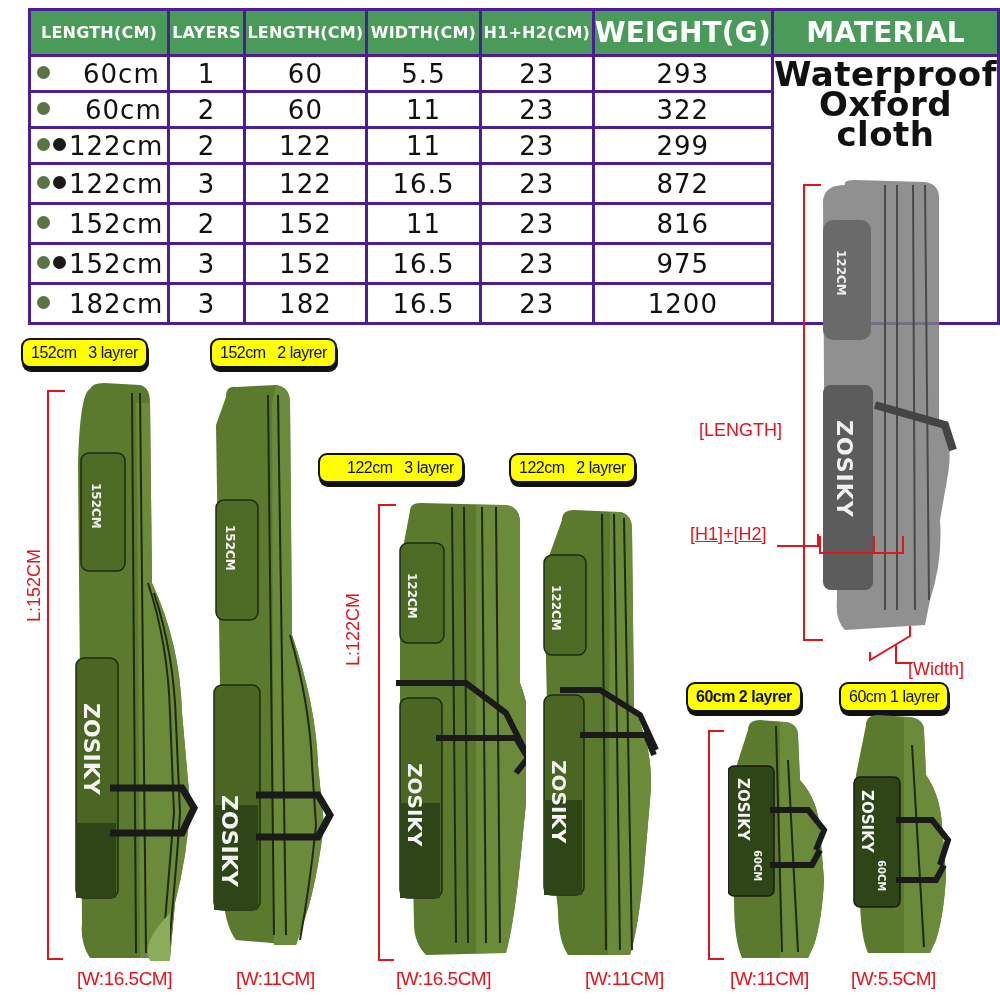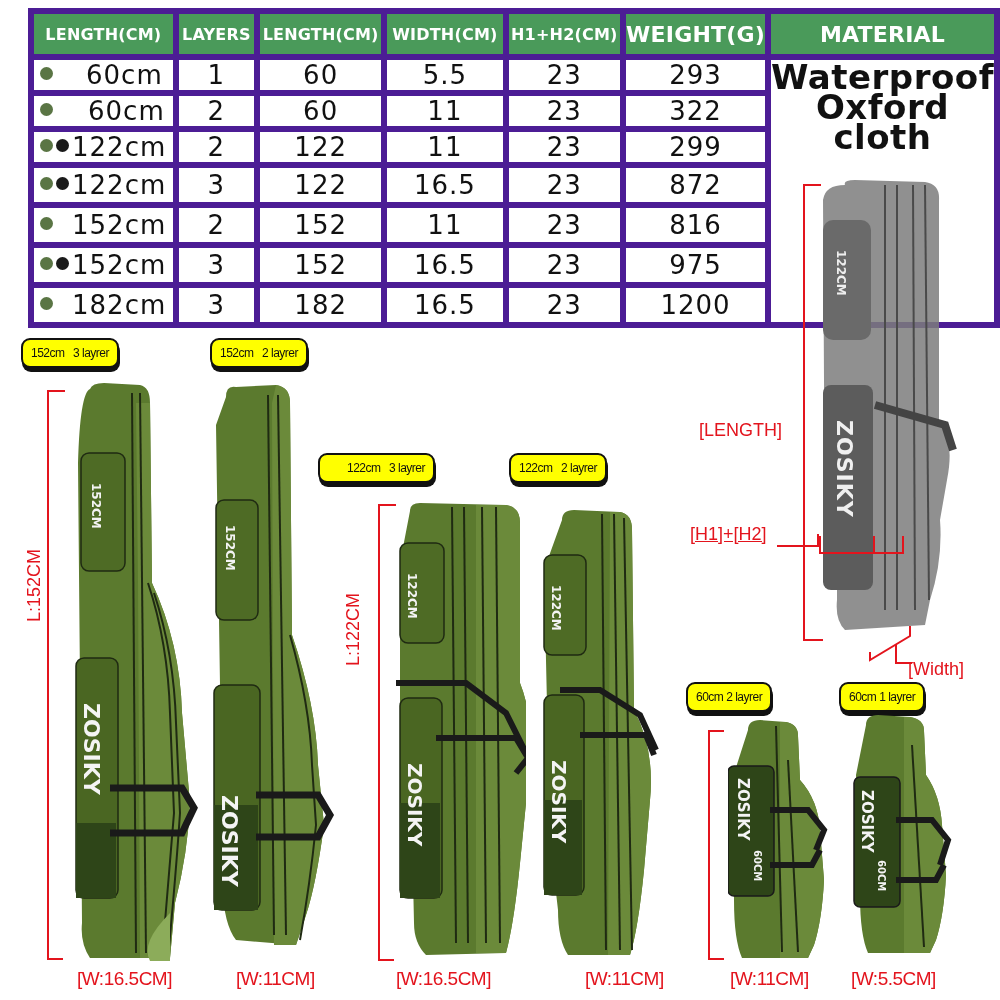--- a/index.html
+++ b/index.html
@@ -6,36 +6,36 @@
   html, body { width: 1000px; height: 1000px; background: #ffffff; overflow: hidden; }
   body { position: relative; font-family: "DejaVu Sans", sans-serif; }
 
   
   #spec-table {
     position: absolute; left: 28px; top: 8px;
     border-collapse: collapse;
     table-layout: fixed;
   }
   #spec-table th, #spec-table td {
-    border: 6px solid #4c1d95;
+    border: 3px solid #4c1d95;
     text-align: center;
     padding: 0;
     white-space: nowrap;
     overflow: hidden;
   }
   #spec-table th {
     background: #4a9a5a;
     color: #ffffff;
     font-family: "DejaVu Sans", sans-serif;
     font-weight: bold;
     height: 46px;
     font-size: 16px;
     letter-spacing: 0.2px;
   }
-  #spec-table th.big { font-size: 22px; }
+  #spec-table th.big { font-size: 28px; }
   #spec-table td {
     height: 38px;
     font-family: "DejaVu Sans", sans-serif;
     font-size: 26px;
     color: #111;
     background: #fff;
     letter-spacing: 1px;
   }
   #spec-table tr.r1 td, #spec-table tr.r2 td, #spec-table tr.r3 td { height: 36px; }
   #spec-table tr.r4 td, #spec-table tr.r5 td, #spec-table tr.r6 td, #spec-table tr.r7 td { height: 40px; }
@@ -57,21 +57,21 @@
 
   
   .variant-label {
     position: absolute;
     background: #ffff00;
     color: #111;
     border: 2px solid #111;
     border-radius: 9px;
     box-shadow: 1px 4px 0 #111;
     font-family: "Liberation Sans", sans-serif;
-    font-size: 12px;
+    font-size: 16px;
     height: 30px;
     line-height: 26px;
     padding: 0 8px;
     white-space: pre;
     letter-spacing: -0.5px;
   }
 
   
   .dim-line { position: absolute; background: #e3141d; }
   .dim-text {
@@ -216,21 +216,21 @@
 <svg style="position:absolute; left:865px; top:620px; width:60px; height:50px;" viewBox="0 0 60 50">
   <polyline points="45,6 45,16 5,40 5,32" stroke="#e3141d" stroke-width="2" fill="none"></polyline>
   <polyline points="31,24 31,43 47,43" stroke="#e3141d" stroke-width="2" fill="none"></polyline>
 </svg>
 <div class="dim-text" style="left:908px; top:659px;text-align:right;">[Width]</div>
 
 <div class="variant-label" style="left:21px; top:338px;">152cm   3 layrer</div>
 <div class="variant-label" style="left:210px; top:338px;">152cm   2 layrer</div>
 <div class="variant-label" style="left:318px; top:453px;padding-left:27px;">122cm   3 layrer</div>
 <div class="variant-label" style="left:509px; top:453px;">122cm   2 layrer</div>
-<div class="variant-label" style="left:686px; top:682px;">60cm 2 layrer</div>
+<div class="variant-label" style="left:686px; top:682px;font-weight:bold;">60cm 2 layrer</div>
 <div class="variant-label" style="left:839px; top:682px;">60cm 1 layrer</div>
 
 <div class="dim-line" style="left:47px; top:390px; width:18px; height:2px;"></div>
 <div class="dim-line" style="left:47px; top:390px; width:2px; height:570px;"></div>
 <div class="dim-line" style="left:47px; top:958px; width:16px; height:2px;"></div>
 <div class="dim-vert" style="left:24px; top:622px;">L:152CM</div>
 
 <div class="dim-line" style="left:378px; top:504px; width:18px; height:2px;"></div>
 <div class="dim-line" style="left:378px; top:504px; width:2px; height:457px;"></div>
 <div class="dim-line" style="left:378px; top:959px; width:16px; height:2px;"></div>

